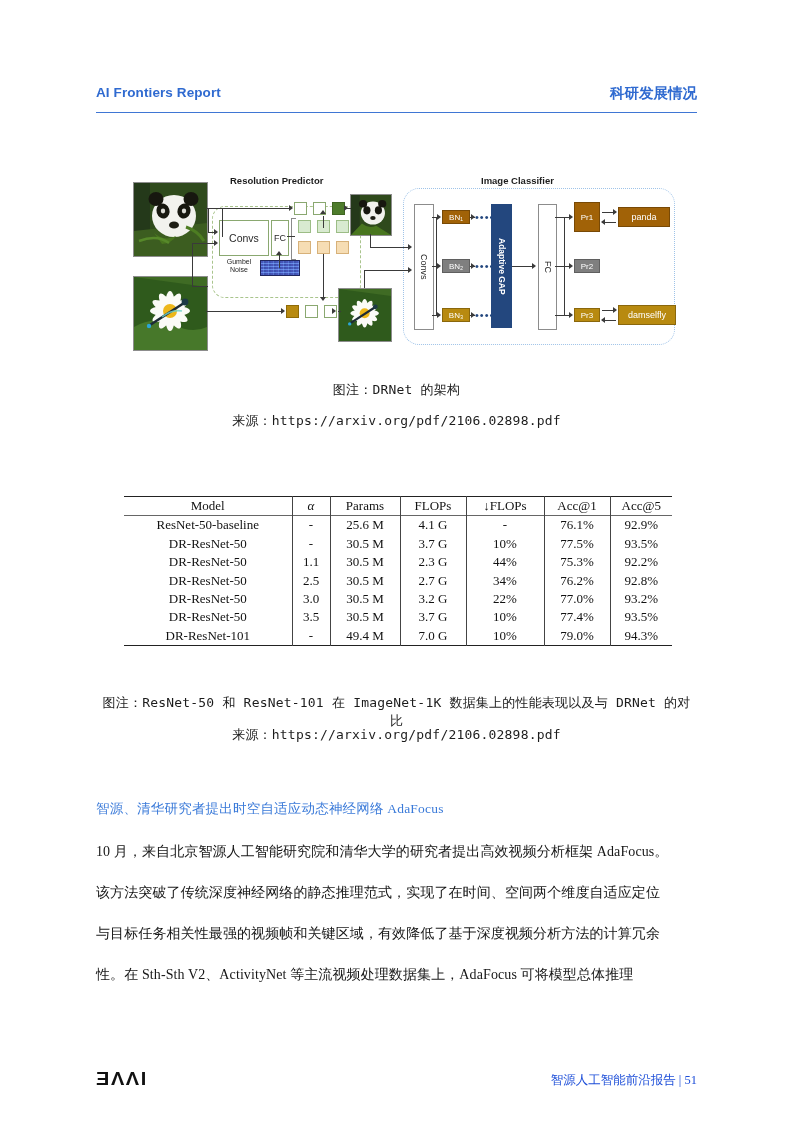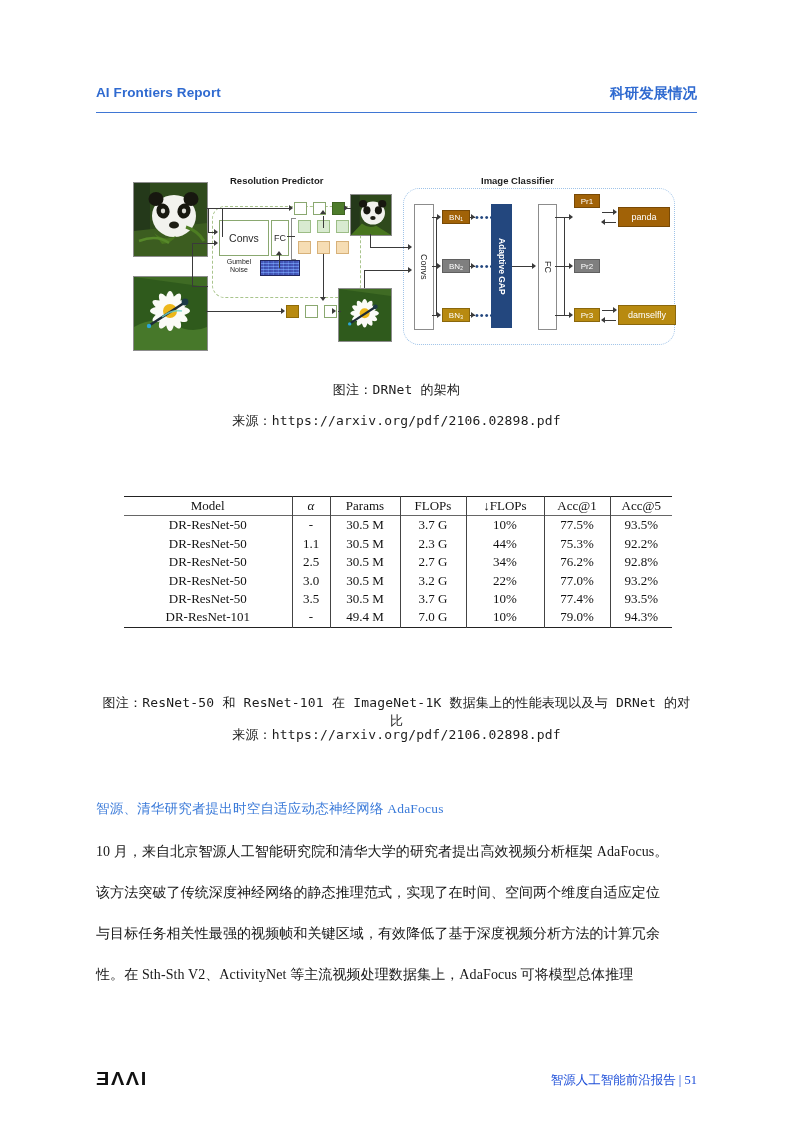--- a/index.html
+++ b/index.html
@@ -195,21 +195,21 @@
     border: 1px solid rgba(0,0,0,0.25);
     box-sizing: border-box;
   }
   .tag.green { background: #a16207; }
   .tag.gray  { background: #7f7f7f; }
   .tag.gold  { background: #b88a10; }
 
   .bn1 { left: 316px; top: 44px;  width: 28px; height: 14px; }
   .bn2 { left: 316px; top: 93px;  width: 28px; height: 14px; }
   .bn3 { left: 316px; top: 142px; width: 28px; height: 14px; }
-  .pr1 { left: 448px; top: 28px;  width: 26px; height: 14px; }
+  .pr1 { left: 448px; top: 36px;  width: 26px; height: 30px; }
   .pr2 { left: 448px; top: 93px;  width: 26px; height: 14px; }
   .pr3 { left: 448px; top: 142px; width: 26px; height: 14px; }
   .lbl-panda { left: 492px; top: 41px;  width: 52px; height: 20px; font-size: 9px; }
   .lbl-dfly  { left: 492px; top: 139px; width: 58px; height: 20px; font-size: 9px; }
 
   .dots {
     position: absolute;
     font-family: "Liberation Sans", sans-serif;
     font-size: 11px;
     color: #23477e;
@@ -592,20 +592,29 @@
           <th class="alpha-sym">α</th>
           <th>Params</th>
           <th>FLOPs</th>
           <th>↓FLOPs</th>
           <th>Acc@1</th>
           <th>Acc@5</th>
         </tr>
       </thead>
       <tbody>
         <tr>
+          <td>ResNet-50-baseline</td>
+          <td>-</td>
+          <td>25.6 M</td>
+          <td>4.1 G</td>
+          <td>-</td>
+          <td>76.1%</td>
+          <td>92.9%</td>
+        </tr>
+        <tr>
           <td>DR-ResNet-50</td>
           <td>-</td>
           <td>30.5 M</td>
           <td>3.7 G</td>
           <td>10%</td>
           <td>77.5%</td>
           <td>93.5%</td>
         </tr>
         <tr>
           <td>DR-ResNet-50</td>

